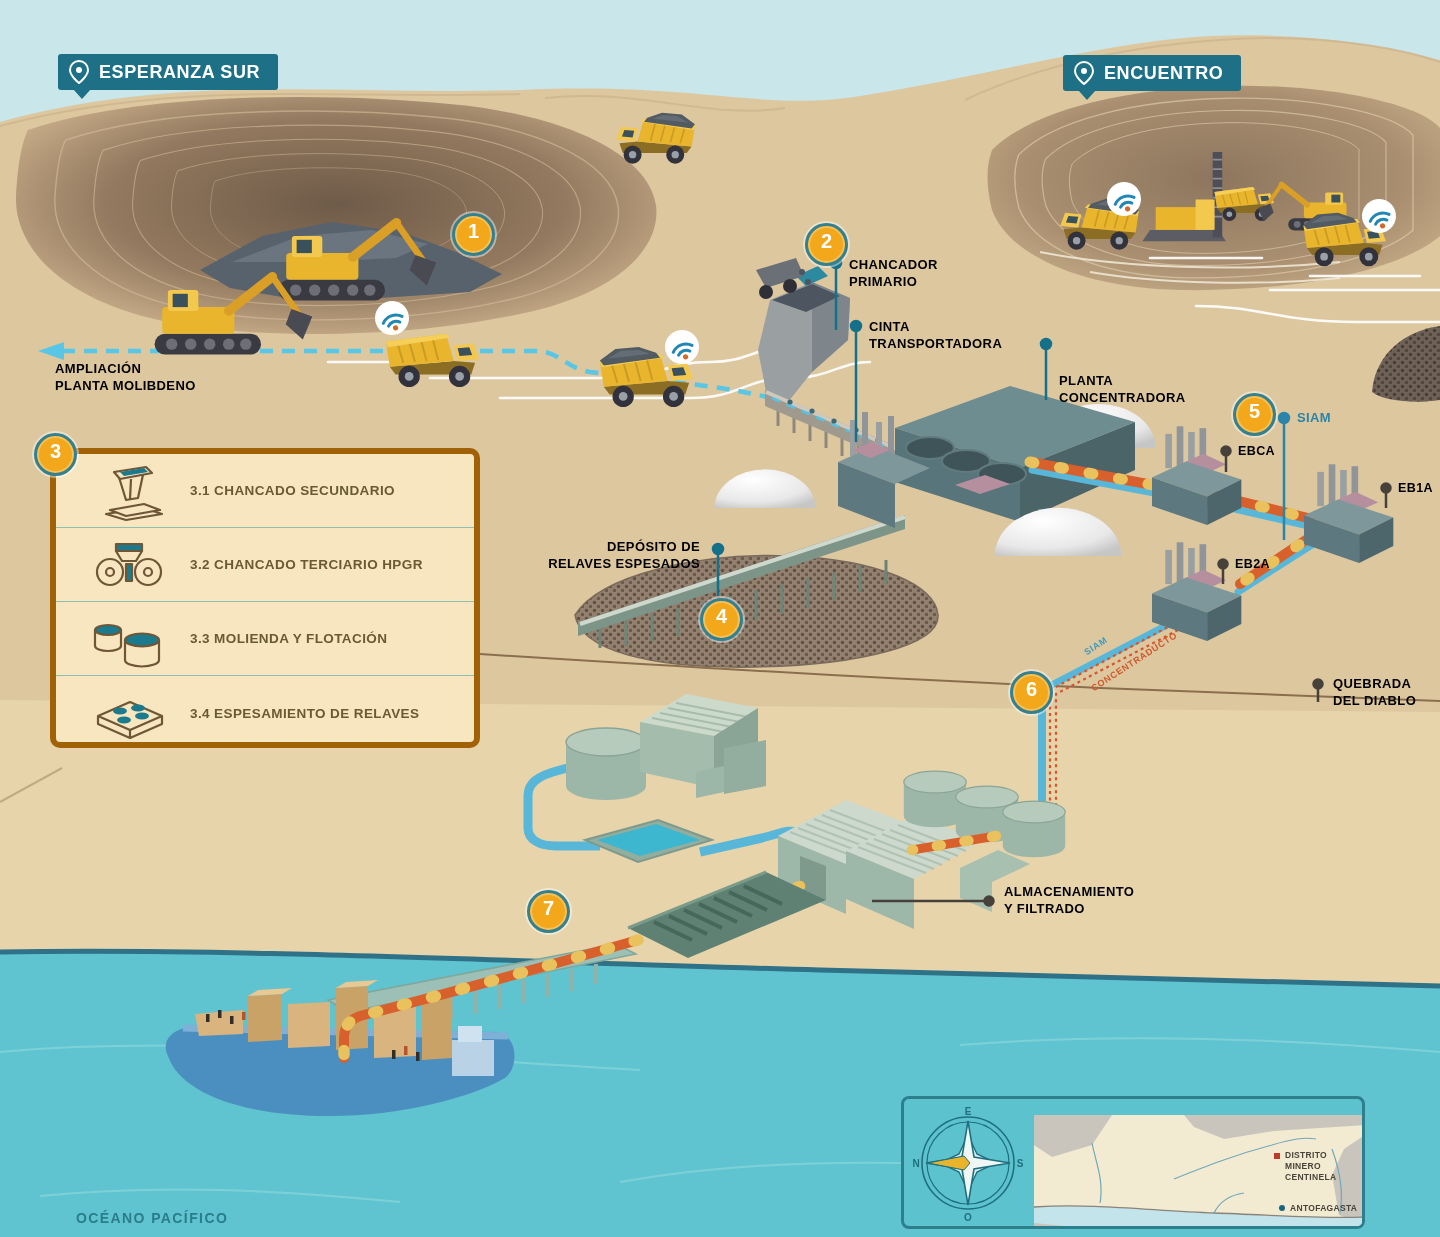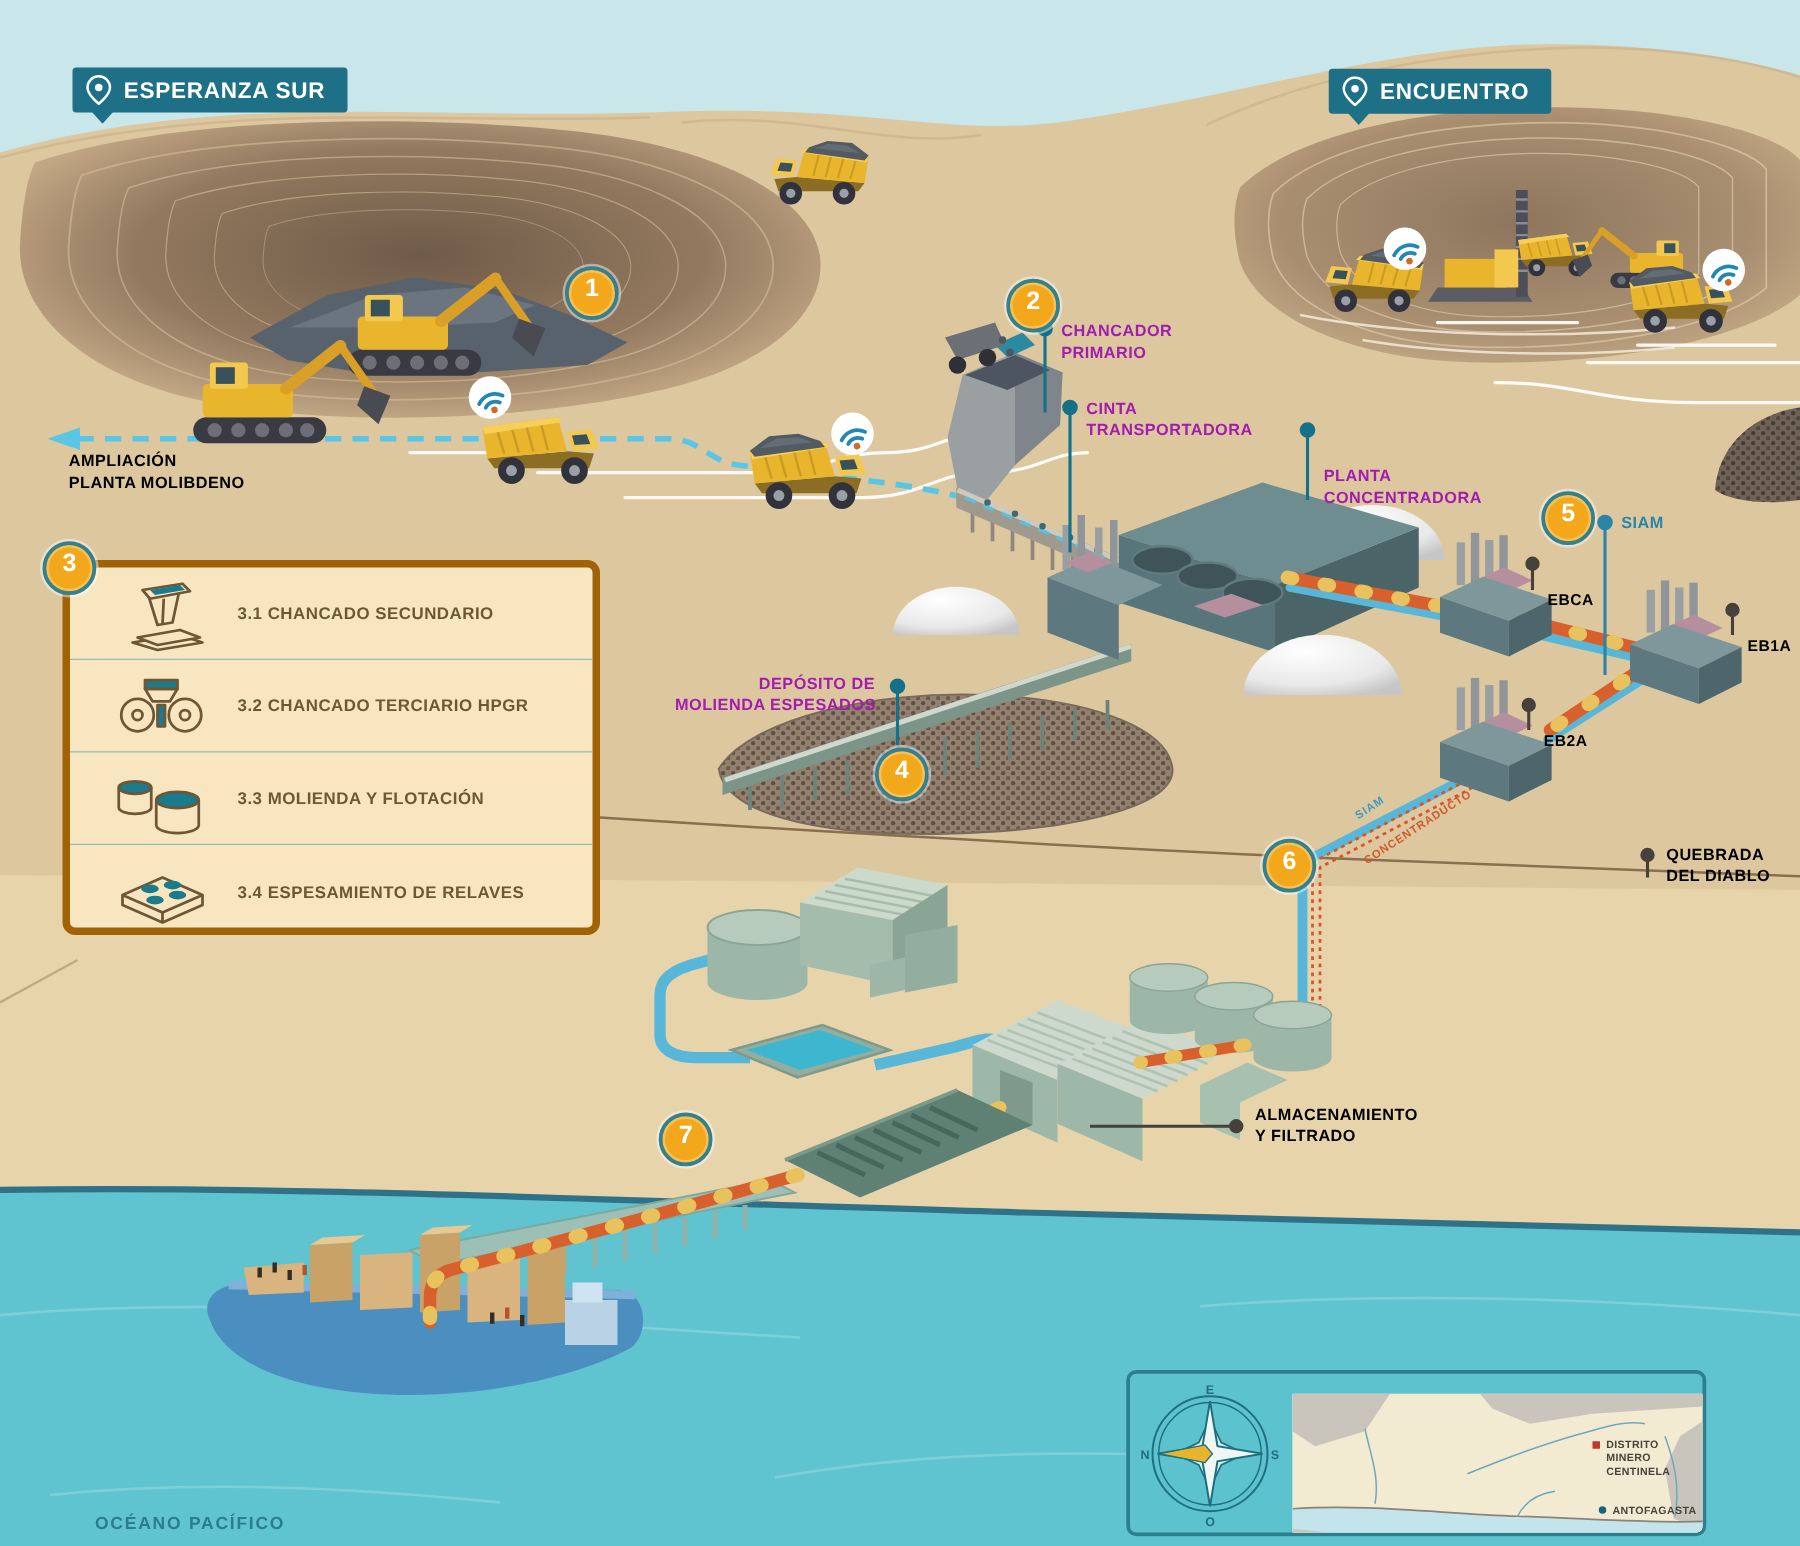--- a/index.html
+++ b/index.html
@@ -13,26 +13,26 @@
   .banner::after{content:"";position:absolute;left:15px;bottom:-9px;width:18px;height:10px;background:#1d7086;
           clip-path:polygon(0 0,100% 0,50% 100%);}
   .banner .pin{flex:0 0 auto;}
 
   
   .badge{position:absolute;width:37px;height:37px;border-radius:50%;background:#f3a81b;border:3px solid #33808f;
          color:#fff;font-weight:800;font-size:20px;line-height:31px;text-align:center;z-index:6;
          box-shadow:0 0 0 2px rgba(255,255,255,.45), inset 0 0 0 2px rgba(255,255,255,.28);}
 
   
-  .lbl{position:absolute;font-weight:700;font-size:13px;line-height:17px;letter-spacing:.4px;color:#a21caf;
+  .lbl{position:absolute;font-weight:700;font-size:13px;line-height:17px;letter-spacing:.4px;color:#000000;
        white-space:nowrap;z-index:5;}
   .lbl .ln{display:block;}
   .lbl.dark{color:#000000;}
   .lbl.right{text-align:right;}
-  .lbl.small{font-size:12.5px;margin-top:29px;}
+  .lbl.small{font-size:12.5px;}
   .pipelbl{position:absolute;font-weight:700;font-size:9px;letter-spacing:.8px;transform:rotate(-33deg);
        transform-origin:left center;z-index:5;white-space:nowrap;}
   .pipelbl.blue{color:#3f9cc0;}
   .pipelbl.red{color:#cf5a2e;}
   .ocean-lbl{position:absolute;left:76px;top:1210px;font-weight:800;font-size:14px;letter-spacing:1.4px;
        color:#2a7d8a;z-index:5;}
 
   
   .legend{position:absolute;left:50px;top:448px;width:430px;height:300px;background:#f7e6c0;
           border:6px solid #a16207;border-radius:10px;z-index:5;box-sizing:border-box;}
@@ -508,21 +508,21 @@
 <div class="lbl" style="left:1059px;top:348px;margin-top:24px;">
   <span class="ln">PLANTA</span>
   <span class="ln">CONCENTRADORA</span>
 </div>
 <div class="lbl" style="left:1297px;top:409px;color:#2a85a8;">SIAM</div>
 <div class="lbl dark small" style="left:1238px;top:443px;">EBCA</div>
 <div class="lbl dark small" style="left:1398px;top:480px;">EB1A</div>
 <div class="lbl dark small" style="left:1235px;top:556px;">EB2A</div>
 <div class="lbl right" style="left:540px;top:538px;width:160px;">
   <span class="ln">DEPÓSITO DE</span>
-  <span class="ln">MOLIENDA ESPESADOS</span>
+  <span class="ln">RELAVES ESPESADOS</span>
 </div>
 <div class="lbl dark" style="left:1333px;top:675px;">
   <span class="ln">QUEBRADA</span>
   <span class="ln">DEL DIABLO</span>
 </div>
 <div class="pipelbl blue" style="left:1085px;top:648px;">SIAM</div>
 <div class="pipelbl red" style="left:1092px;top:684px;">CONCENTRADUCTO</div>
 <div class="lbl dark" style="left:1004px;top:883px;">
   <span class="ln">ALMACENAMIENTO</span>
   <span class="ln">Y FILTRADO</span>

